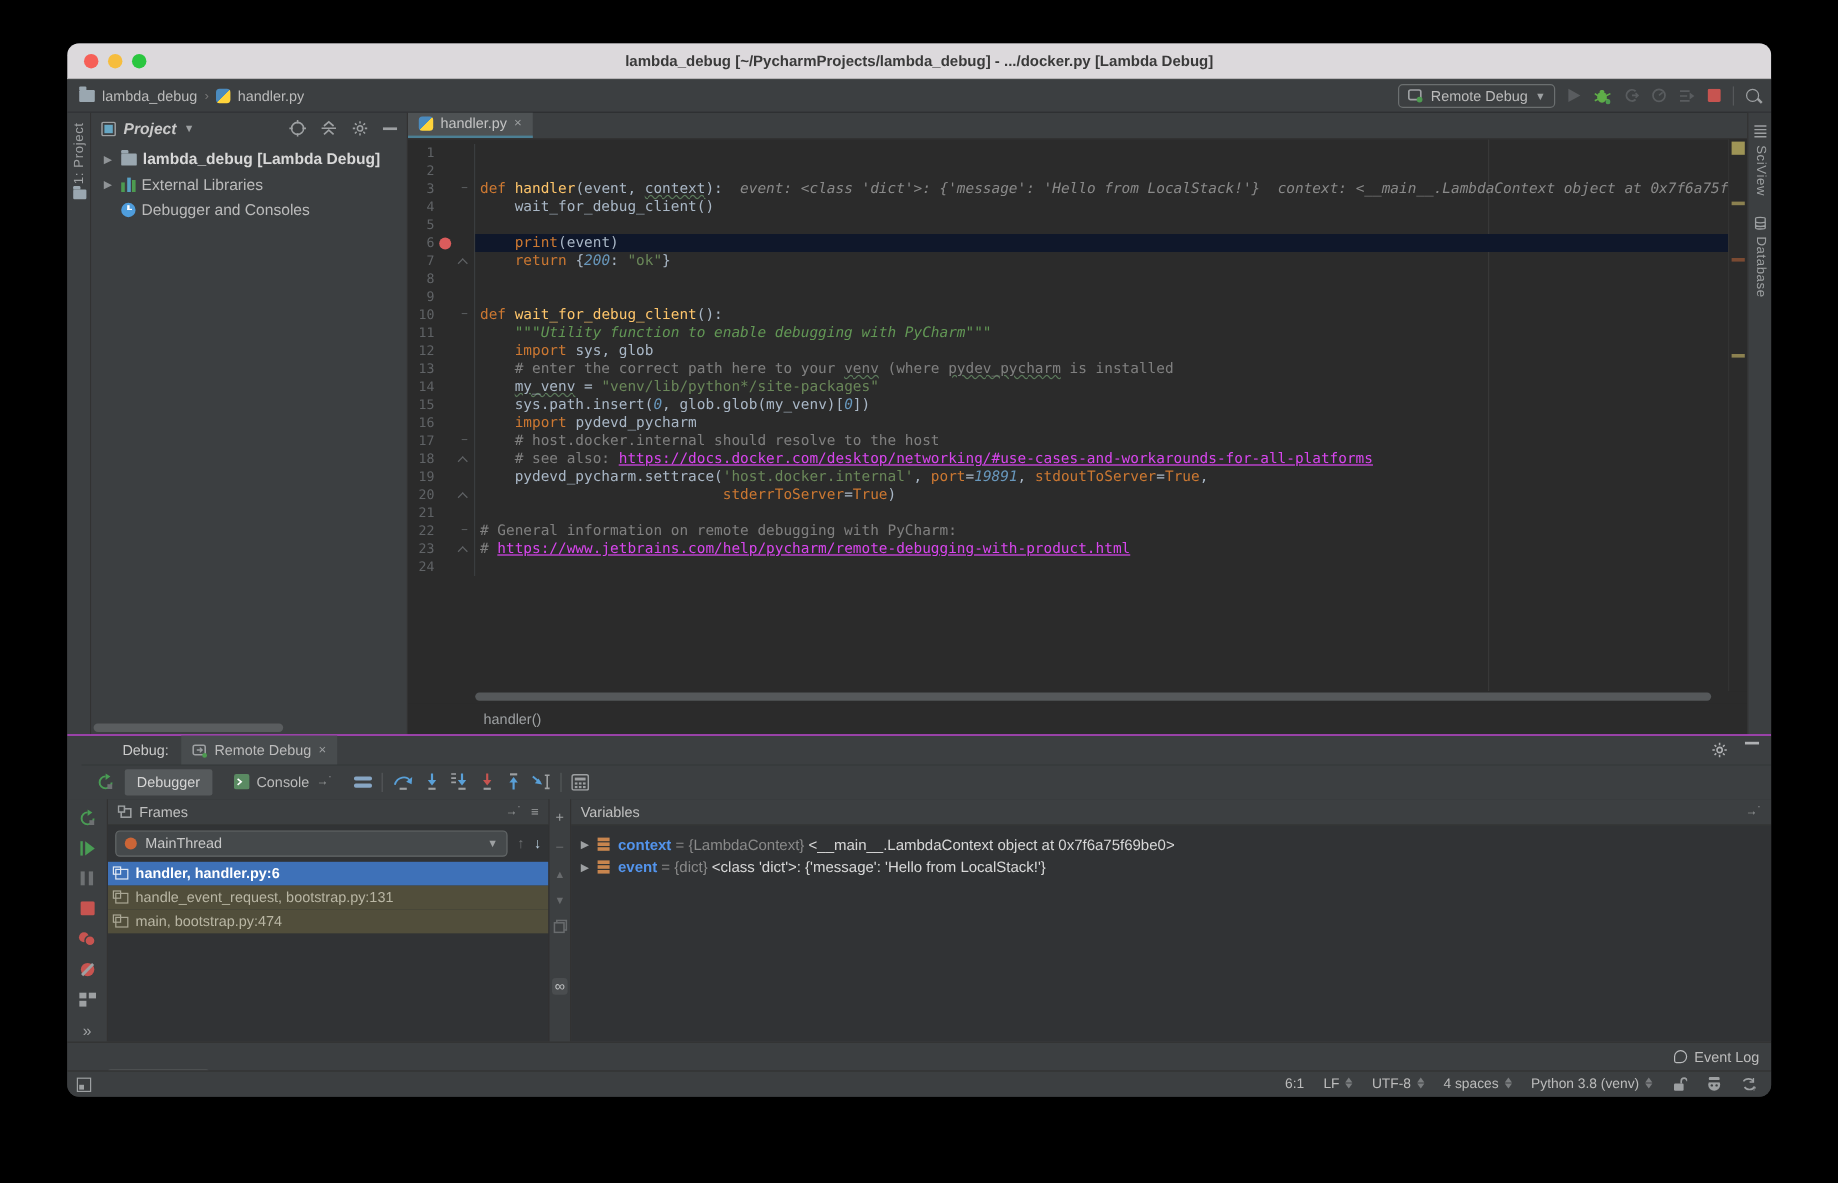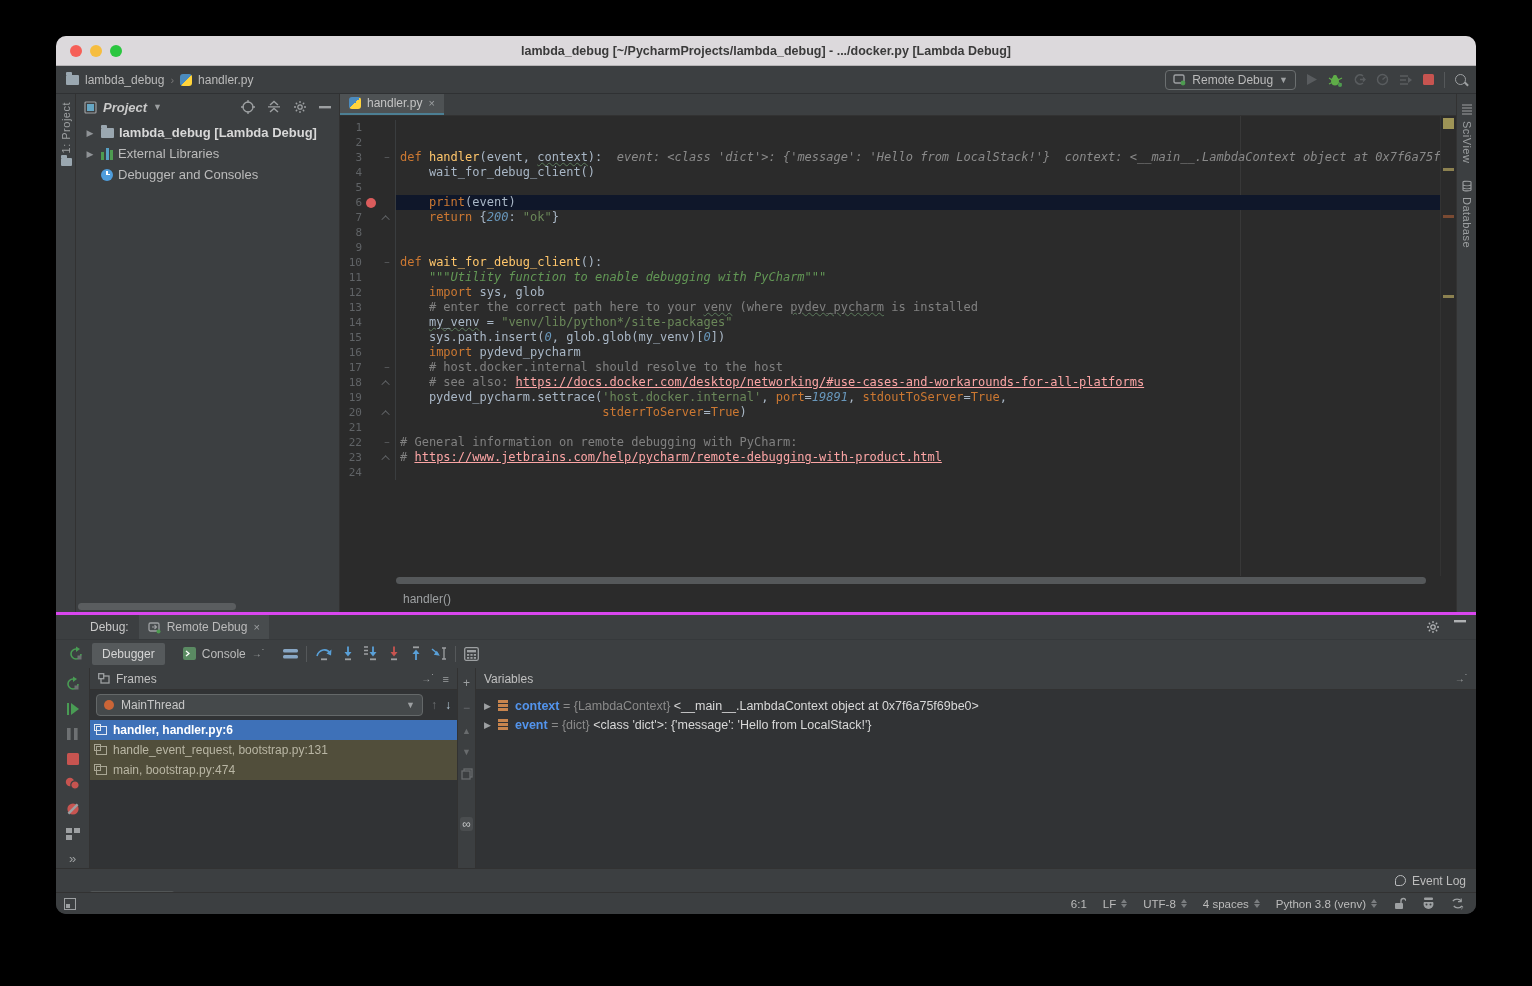--- a/index.html
+++ b/index.html
@@ -71,31 +71,31 @@
   .lnum { width:22px; text-align:right; color:#606366; padding-left:4px; font-size:11px; }
   .bpcol { width:18px; display:flex; align-items:center; justify-content:center; }
   .bpdot { width:10px; height:10px; border-radius:50%; background:#db5c5c; }
   .foldcol { width:14px; display:flex; align-items:center; justify-content:center; color:#606366; font-size:9px; }
   .foldcol.fe::before { content:''; width:5px; height:5px; border-left:1px solid #606366; border-top:1px solid #606366; transform:rotate(45deg) translateY(2px); }
   .codetext { flex:1; padding-left:4px; }
   .cl.exec .codetext { background:#0f172a; }
   .tk-kw{color:#cc7832;} .tk-fn{color:#ffc66b;} .tk-str{color:#6a8759;} .tk-doc{color:#629755;font-style:italic;}
   .tk-com{color:#808080;} .tk-num{color:#6897bb;font-style:italic;} .tk-plain{color:#a9b7c6;} 
   .tk-hint{color:#8a8a8a;font-style:italic;}
-  .tk-lnk{color:#fca5a5;text-decoration:underline;}
+  .tk-lnk{color:#d946ef;text-decoration:underline;}
   .tk-w{color:#a9b7c6;text-decoration:underline wavy #5b7a5b;text-decoration-thickness:1px;}
   .tk-comw{color:#808080;text-decoration:underline wavy #5b7a5b;text-decoration-thickness:1px;}
   .errstripe { position:absolute; right:0; top:22px; bottom:36px; width:16px; background:#2b2b2b; border-left:1px solid #333; }
   .errstripe .blk { position:absolute; left:2px; width:11px; }
   .hscroll { position:absolute; left:56px; right:20px; bottom:28px; height:7px; }
   .hscroll .thumb { height:7px; border-radius:4px; background:#55585a; width:99%; }
   .ebreadcrumb { position:absolute; left:0; right:0; bottom:0; height:26px; display:flex; align-items:center; padding-left:63px; color:#9da0a2; font-size:12px; background:#2b2b2b; }
 
   
-  .debugwin { position:absolute; left:0; top:576px; right:0; height:256px; background:#3c3f41; border-top:3px solid #d946ef; color:#bbbbbb; font-size:12px; }
+  .debugwin { position:absolute; left:0; top:576px; right:0; height:256px; background:#3c3f41; border-top:1px solid #d946ef; color:#bbbbbb; font-size:12px;padding-left:12px; }
   .dbg-head { height:24px; display:flex; align-items:center; padding:0 10px 0 34px; gap:10px; }
   .dbg-label { color:#c9c9c9; }
   .dbg-tab { height:24px; display:flex; align-items:center; gap:6px; padding:0 9px; background:#484c4e; }
   .dbg-tab .close { color:#9da0a2; font-size:11px; }
   .dbg-head-right { margin-left:auto; display:flex; gap:14px; color:#afb1b3; }
   .dbg-toolbar { height:28px; border-top:1px solid #36393b; display:flex; align-items:center; gap:8px; padding:0 8px 0 12px; }
   .ttab { height:22px; display:flex; align-items:center; gap:6px; padding:0 10px; border-radius:2px; }
   .ttab.active { background:#565a5c; color:#d5d5d5; }
   .dbg-content { position:absolute; left:0; top:53px; right:0; bottom:0; display:flex; }
   .dbg-stripe { width:34px; background:#3c3f41; border-right:1px solid #323232; display:flex; flex-direction:column; align-items:center; padding-top:6px; gap:6px; }

